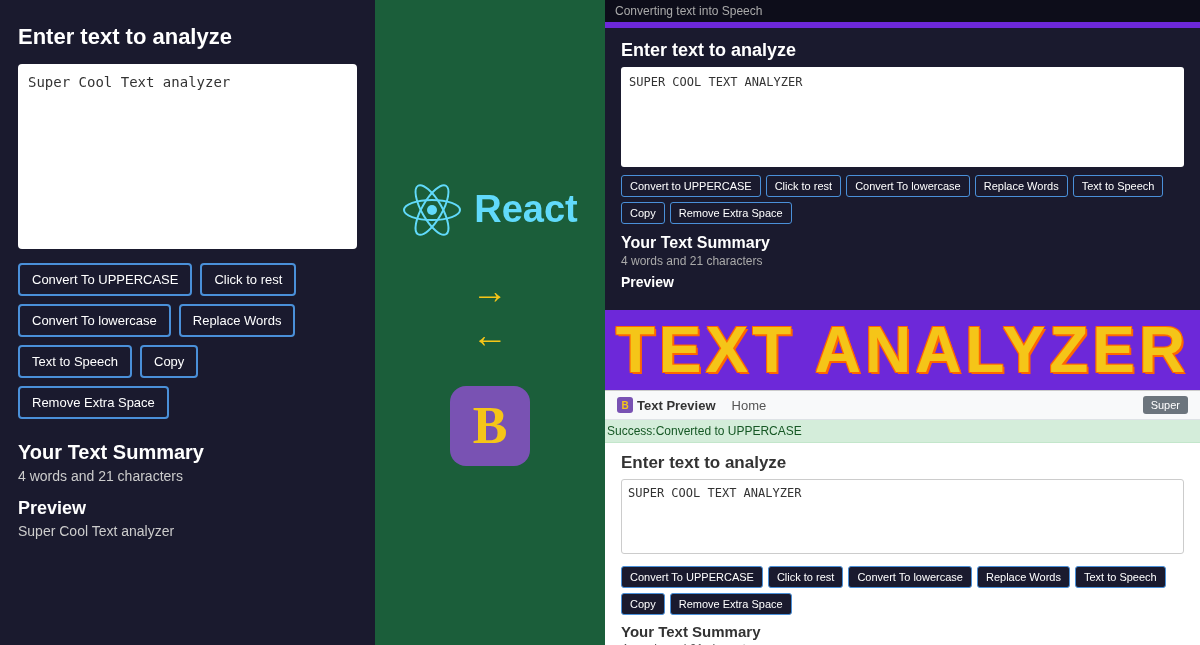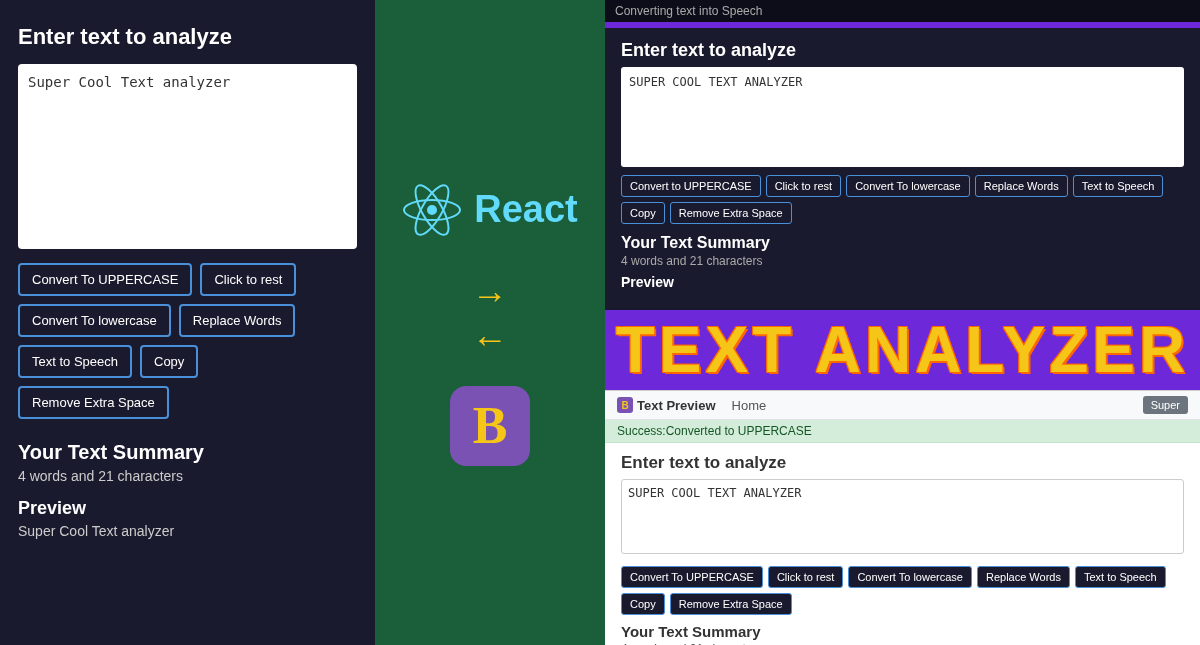--- a/index.html
+++ b/index.html
@@ -277,21 +277,21 @@
       color: white;
       border: none;
       border-radius: 3px;
       padding: 3px 8px;
       font-size: 11px;
       cursor: pointer;
     }
     .success-bar {
       background: #d4edda;
       color: #155724;
-      padding: 4px 12px;
+      padding: 4px 2px;
       font-size: 12px;
       border-bottom: 1px solid #c3e6cb;
     }
     .bottom-content {
       padding: 10px 16px;
       flex: 1;
     }
     .bottom-content h2 {
       font-size: 17px;
       font-weight: bold;

